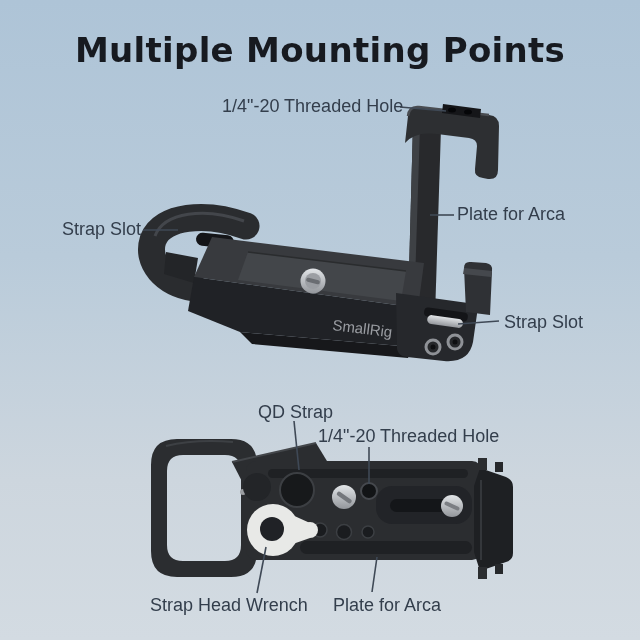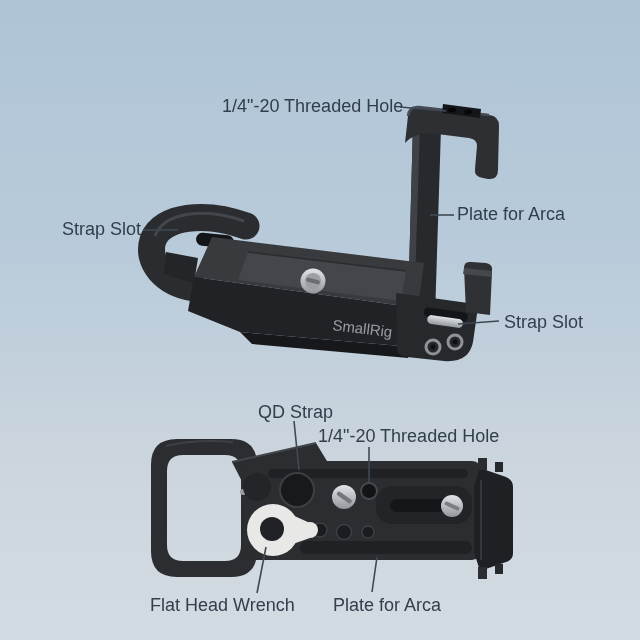--- a/index.html
+++ b/index.html
@@ -17,20 +17,21 @@
     position:absolute;font-size:18px;color:#333e4c;white-space:nowrap;line-height:18px;
   }
   svg.scene{position:absolute;left:0;top:0;}
   .leader{stroke:#3f4956;stroke-width:1.6;fill:none;}
 </style>
 </head>
 <body>
 
 <div class="stage">
 
+  <div class="title">Multiple Mounting Points</div>
 
   <svg class="scene" width="640" height="640" viewBox="0 0 640 640">
     <defs>
       <linearGradient id="silver" x1="0" y1="0" x2="0" y2="1">
         <stop offset="0" stop-color="#e2e5e8"></stop>
         <stop offset="1" stop-color="#93969b"></stop>
       </linearGradient>
     </defs>
 
     <g>
@@ -131,16 +132,16 @@
       <path class="leader" d="M377,557 L372,592"></path>
     </g>
   </svg>
 
   <div class="callout" style="left:222px;top:97px">1/4"-20 Threaded Hole</div>
   <div class="callout" style="left:62px;top:220px">Strap Slot</div>
   <div class="callout" style="left:457px;top:205px">Plate for Arca</div>
   <div class="callout" style="left:504px;top:313px">Strap Slot</div>
   <div class="callout" style="left:258px;top:403px">QD Strap</div>
   <div class="callout" style="left:318px;top:427px">1/4"-20 Threaded Hole</div>
-  <div class="callout" style="left:150px;top:596px">Flat Head Wrench</div>
+  <div class="callout" style="left:150px;top:596px">Strap Head Wrench</div>
   <div class="callout" style="left:333px;top:596px">Plate for Arca</div>
 
 </div>
 
 </body></html>

